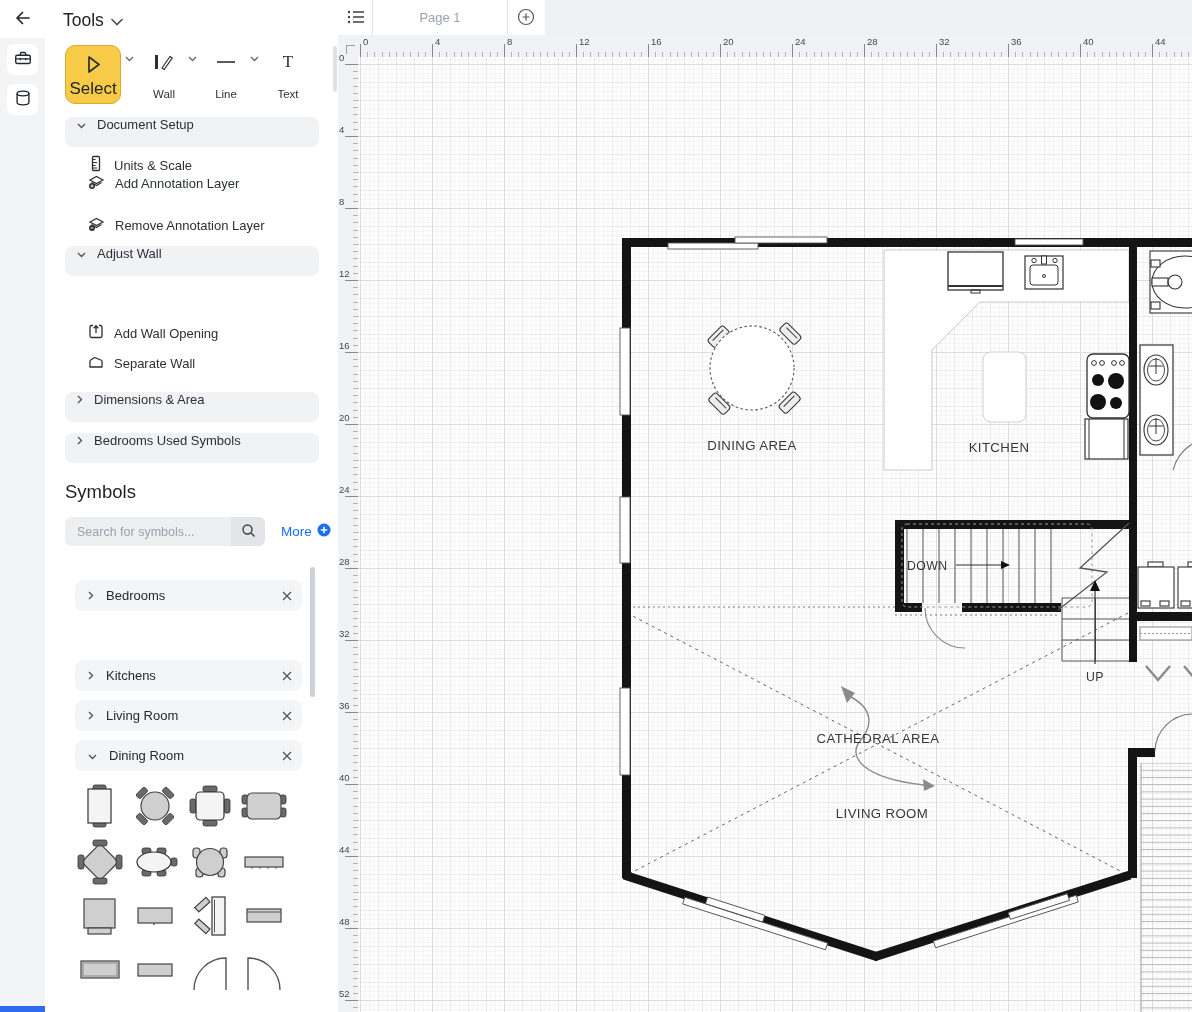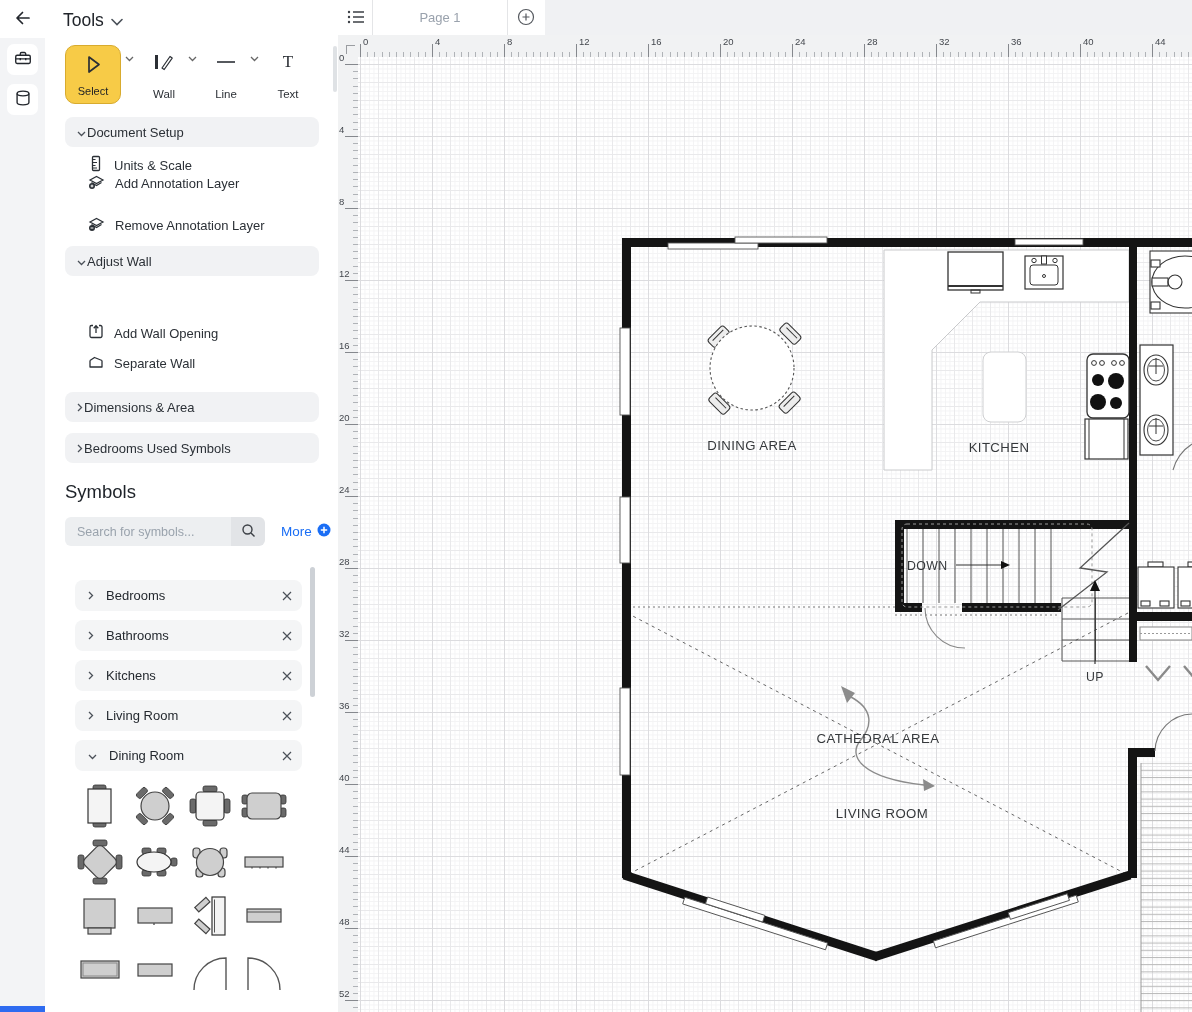--- a/index.html
+++ b/index.html
@@ -18,25 +18,25 @@
            border-right:1px solid #e7e8ea;}
   .tools-header{position:absolute;left:18px;top:10px;display:flex;align-items:center;gap:7px;
                 font-size:17.5px;font-weight:500;color:#20242a;cursor:pointer;}
   .sb-scroll-thumb{position:absolute;left:288px;top:46px;width:4px;height:46px;background:#dfe2e5;border-radius:2px;}
   .tb-btn{position:absolute;top:48px;width:44px;height:54px;background:none;border:none;cursor:pointer;
           display:flex;flex-direction:column;align-items:center;justify-content:space-between;padding:4px 0 2px;}
   .tb-btn .lbl{font-size:11.5px;color:#2c3036;font-family:"Liberation Sans",sans-serif;}
   .tb-select{position:absolute;left:20px;top:45px;width:56px;height:59px;background:#F7CB47;
              border:1px solid #d8ab2e;border-radius:10px;cursor:pointer;
              display:flex;flex-direction:column;align-items:center;justify-content:space-between;padding:8px 0 6px;}
-  .tb-select .lbl{font-size:11px;color:#1e2125;font-family:"Liberation Sans",sans-serif;}
+  .tb-select .lbl{font-size:17px;color:#1e2125;font-family:"Liberation Sans",sans-serif;}
   .tb-chev{position:absolute;top:52px;width:14px;height:14px;background:none;border:none;cursor:pointer;
            display:flex;align-items:center;justify-content:center;padding:0;}
   .panel-hdr{position:absolute;left:20px;width:254px;height:30px;background:#f1f2f4;border:none;
-             border-radius:8px;display:flex;align-items:center;gap:1px;padding:0 0 0 12px;cursor:pointer;
+             border-radius:8px;display:flex;align-items:flex-start;gap:11px;padding:0 0 0 12px;cursor:pointer;
              font-size:13px;color:#2b3036;font-family:"Liberation Sans",sans-serif;}
   .panel-item{position:absolute;left:20px;width:254px;height:30px;background:none;border:none;cursor:pointer;
               display:flex;align-items:center;gap:10px;padding:0 0 0 23px;
               font-size:13px;color:#2b3036;font-family:"Liberation Sans",sans-serif;}
   .panel-item.disabled{color:#b9bdc4;cursor:default;}
   .symbols-heading{position:absolute;left:20px;top:481px;font-size:18.5px;font-weight:500;color:#1d2228;}
   .search-input{position:absolute;left:20px;top:517px;width:154px;height:29px;background:#edeff1;border:none;
                 border-radius:6px 0 0 6px;padding:0 0 0 12px;font-size:12.5px;color:#6a717b;outline:none;
                 font-family:"Liberation Sans",sans-serif;}
   .search-input::placeholder{color:#9aa3ad;}
@@ -266,31 +266,20 @@
       <span><svg width="6" height="9" viewBox="0 0 6 9">
             <path d="M1,1 L4.5,4.5 L1,8" stroke="#4b5159" stroke-width="1.3" fill="none"></path>
           </svg></span>
       <span>Bedrooms</span>
       <span class="x">
           <svg width="10" height="10" viewBox="0 0 10 10">
             <path d="M1,1 L9,9 M9,1 L1,9" stroke="#4b5159" stroke-width="1.2"></path>
           </svg>
         </span>
     </button>
-    <button class="cat-row" style="top:620px;">
-      <span><svg width="6" height="9" viewBox="0 0 6 9">
-            <path d="M1,1 L4.5,4.5 L1,8" stroke="#4b5159" stroke-width="1.3" fill="none"></path>
-          </svg></span>
-      <span>Bathrooms</span>
-      <span class="x">
-          <svg width="10" height="10" viewBox="0 0 10 10">
-            <path d="M1,1 L9,9 M9,1 L1,9" stroke="#4b5159" stroke-width="1.2"></path>
-          </svg>
-        </span>
-    </button>
     <button class="cat-row" style="top:660px;">
       <span><svg width="6" height="9" viewBox="0 0 6 9">
             <path d="M1,1 L4.5,4.5 L1,8" stroke="#4b5159" stroke-width="1.3" fill="none"></path>
           </svg></span>
       <span>Kitchens</span>
       <span class="x">
           <svg width="10" height="10" viewBox="0 0 10 10">
             <path d="M1,1 L9,9 M9,1 L1,9" stroke="#4b5159" stroke-width="1.2"></path>
           </svg>
         </span>

